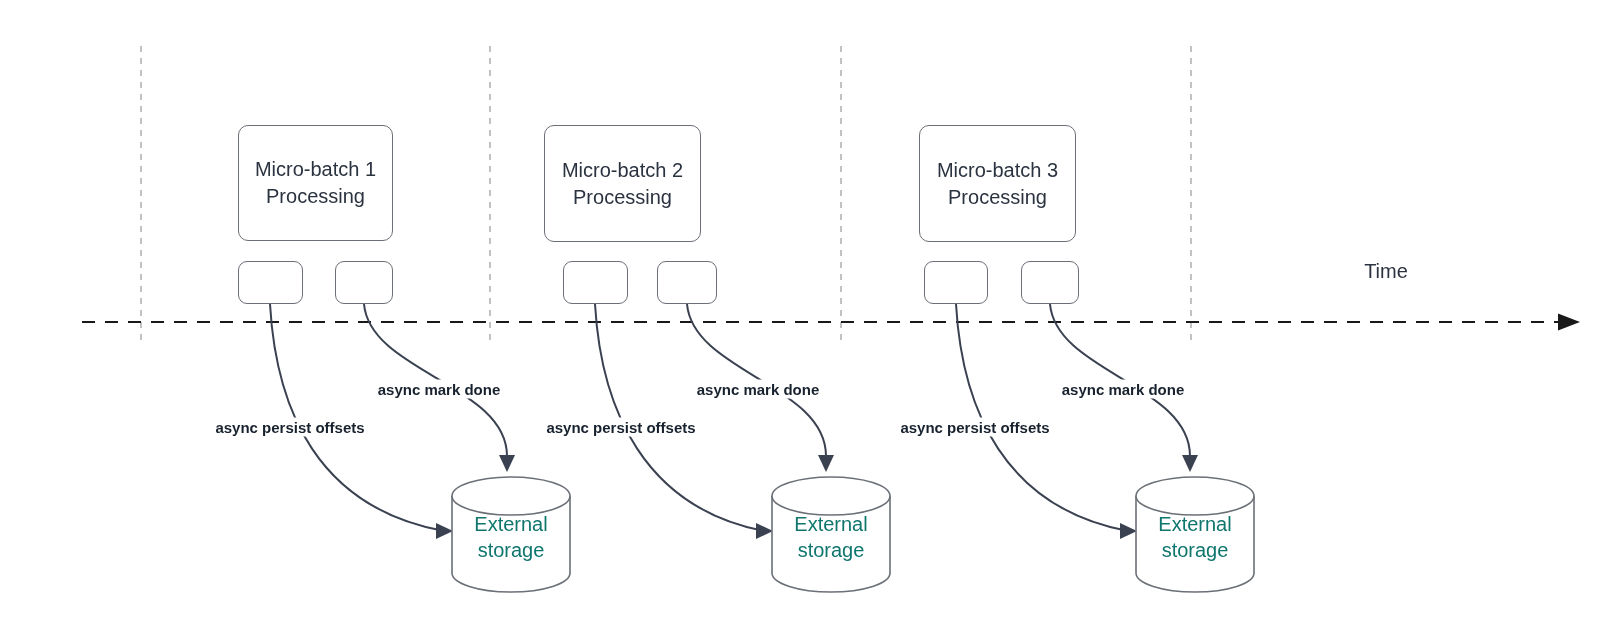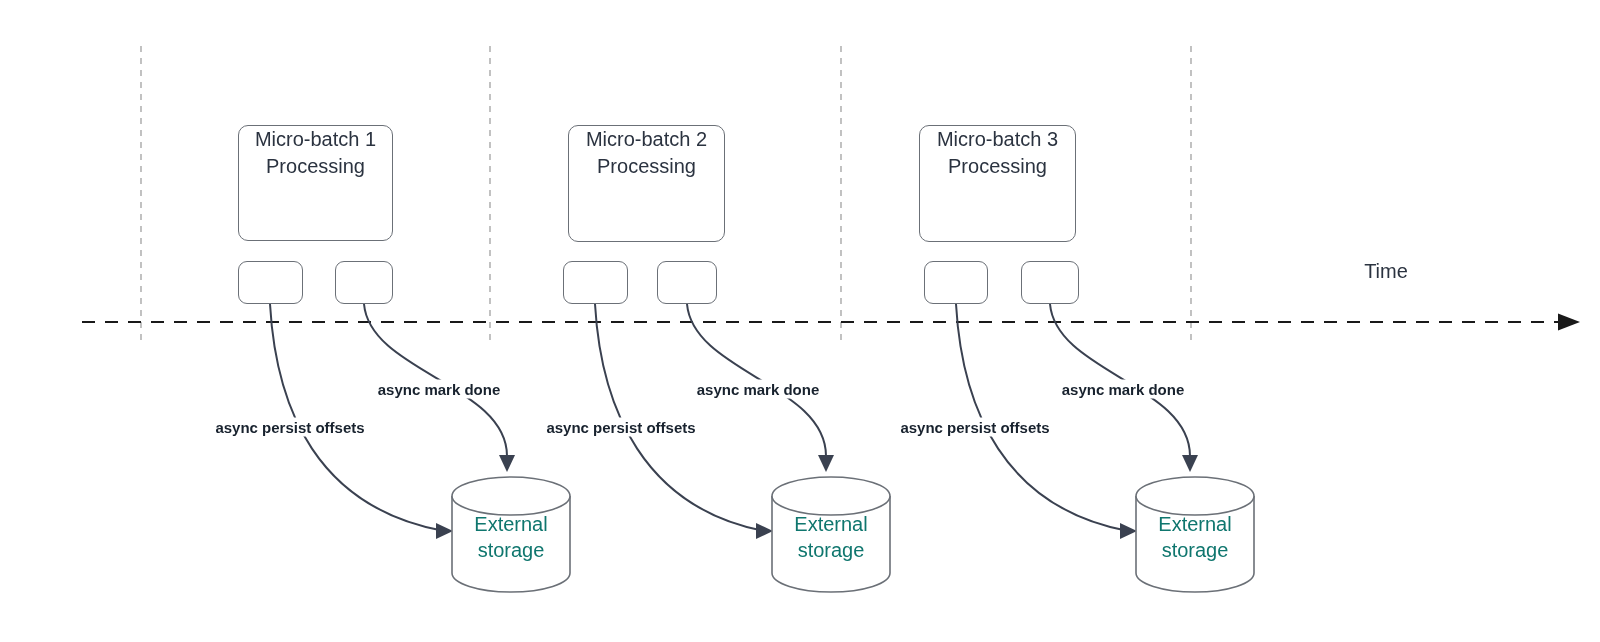--- a/index.html
+++ b/index.html
@@ -5,25 +5,25 @@
   html,body{margin:0;padding:0;background:#ffffff;}
   .canvas{
     position:relative;width:1600px;height:642px;background:#ffffff;overflow:hidden;
     font-family:"Liberation Sans", sans-serif;color:#2b3340;
   }
   .layer{position:absolute;left:0;top:0;}
   .node{
     position:absolute;box-sizing:border-box;background:#ffffff;
     border:1.6px solid #6b7077;border-radius:10px;
   }
-  .main-box{display:flex;justify-content:center;text-align:center;}
+  .main-box{display:flex;align-items:center;justify-content:center;text-align:center;}
   .main-box .box-text{font-size:20px;line-height:27px;color:#2b3340;}
   .main-box .box-text span{display:block;}
   .main-box.s1{left:238px;top:125px;width:155px;height:116px;}
-  .main-box.s2{left:568px;top:125px;width:157px;height:117px;}
+  .main-box.s2{left:544px;top:125px;width:157px;height:117px;}
   .main-box.s3{left:919px;top:125px;width:157px;height:117px;}
   .small-box{top:261px;height:43px;border-radius:9px;}
   .small-box.s1a{left:238px;width:65px;}
   .small-box.s1b{left:335px;width:58px;}
   .small-box.s2a{left:563px;width:65px;}
   .small-box.s2b{left:657px;width:60px;}
   .small-box.s3a{left:924px;width:64px;}
   .small-box.s3b{left:1021px;width:58px;}
   .edge-label{
     position:absolute;transform:translate(-50%,-50%);

